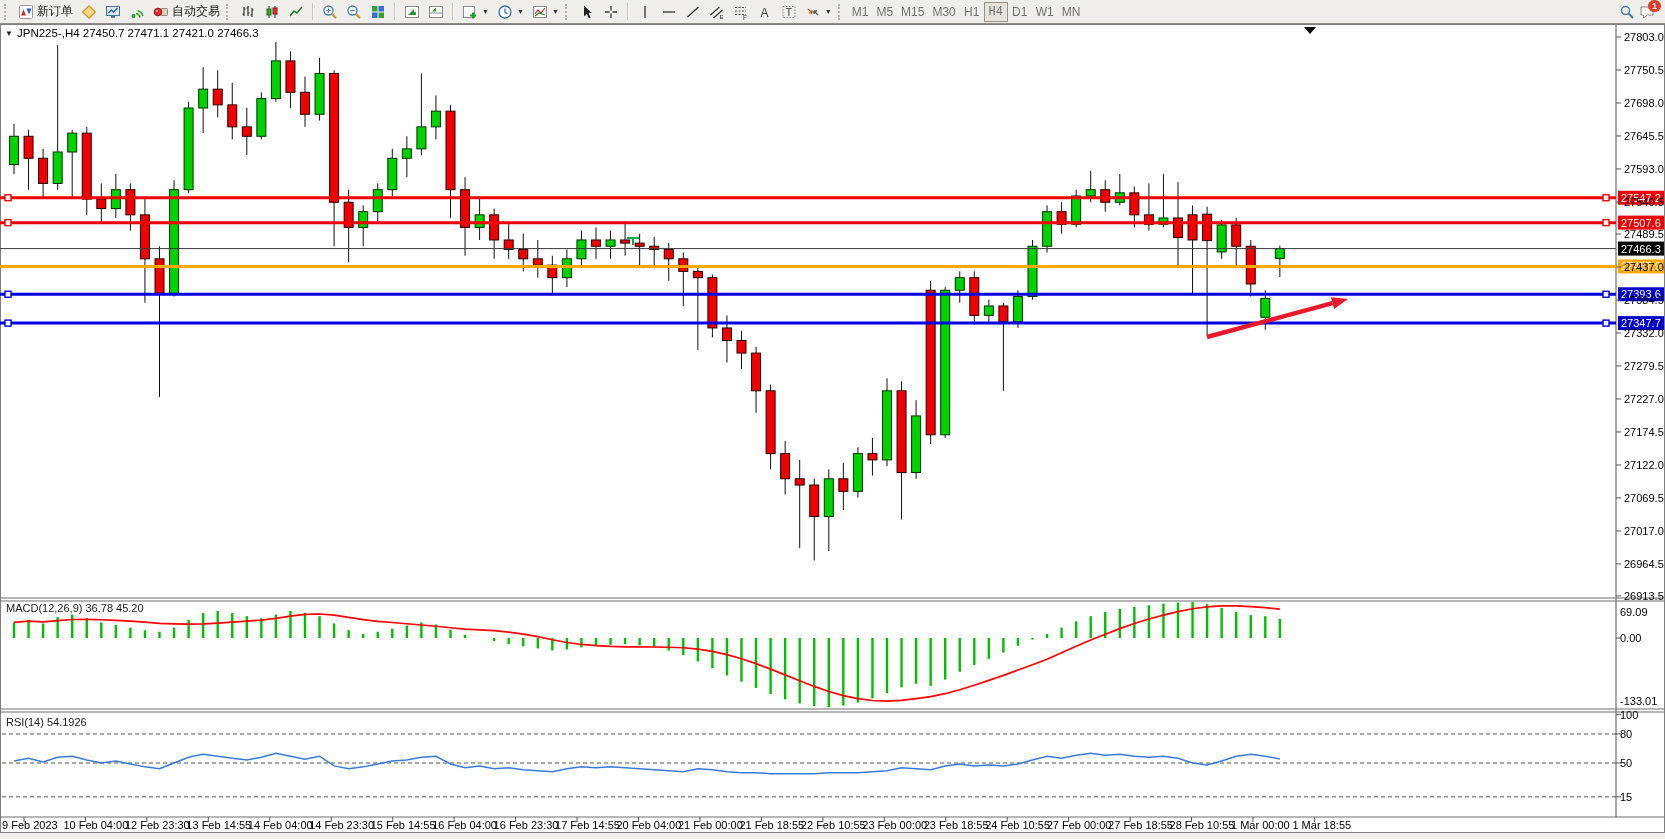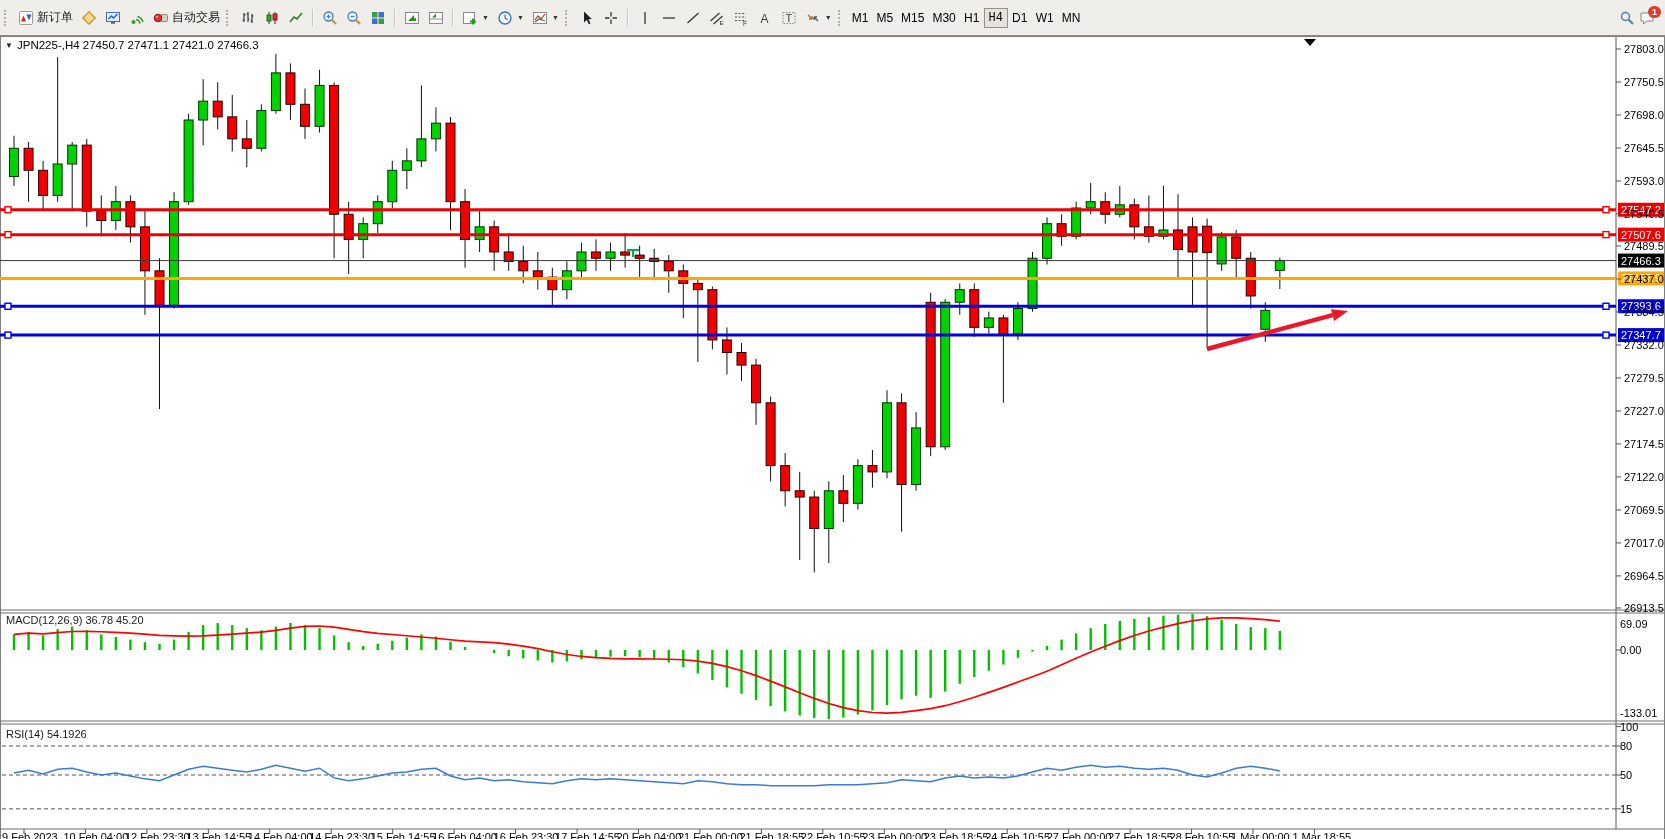--- a/index.html
+++ b/index.html
@@ -1,23 +1,23 @@
 <!DOCTYPE html>
 <html><head>
 <meta charset="utf-8">
 <style>
   html,body{margin:0;padding:0;background:#f0eeea;width:1665px;height:839px;overflow:hidden;
     font-family:"Liberation Sans","DejaVu Sans",sans-serif;}
   
   .toolbar{height:23px;background:#f0eeea;border-bottom:1px solid #8e8b85;display:flex;align-items:center;
-    padding:6px 2px;white-space:nowrap;}
+    padding:0 2px;white-space:nowrap;}
   .tbtn{display:inline-flex;align-items:center;gap:3px;background:transparent;border:1px solid transparent;
     height:20px;padding:0 3px;font-size:12px;color:#222;cursor:default;font-family:inherit;}
   .tbtn.active{background:#e6e3dc;border:1px solid #979289;font-family:Liberation Mono, monospace;}
-  .tf{min-width:24px;justify-content:center;font-size:12px;color:#000000;}
+  .tf{min-width:24px;justify-content:center;font-size:12px;color:#737373;}
   .grip{width:4px;height:16px;border-left:2px dotted #b7b2a8;margin:0 4px 0 2px;}
   .sep{width:1px;height:17px;background:#c9c5bc;border-right:1px solid #fbfaf8;margin:0 4px;}
   .ticon{width:16px;height:16px;display:block;}
   .caret{font-size:7px;color:#333;margin-left:1px;}
   .spacer{flex:1;}
   .chatwrap{position:relative;margin-right:8px;}
   .badge{position:absolute;top:-4px;right:-6px;background:#e03c2e;color:#fff;border-radius:8px;
     font-size:9px;font-weight:bold;padding:1px 4px;line-height:10px;}
   
   .chart-window{position:relative;width:1665px;height:815px;background:#f0eeea;}

